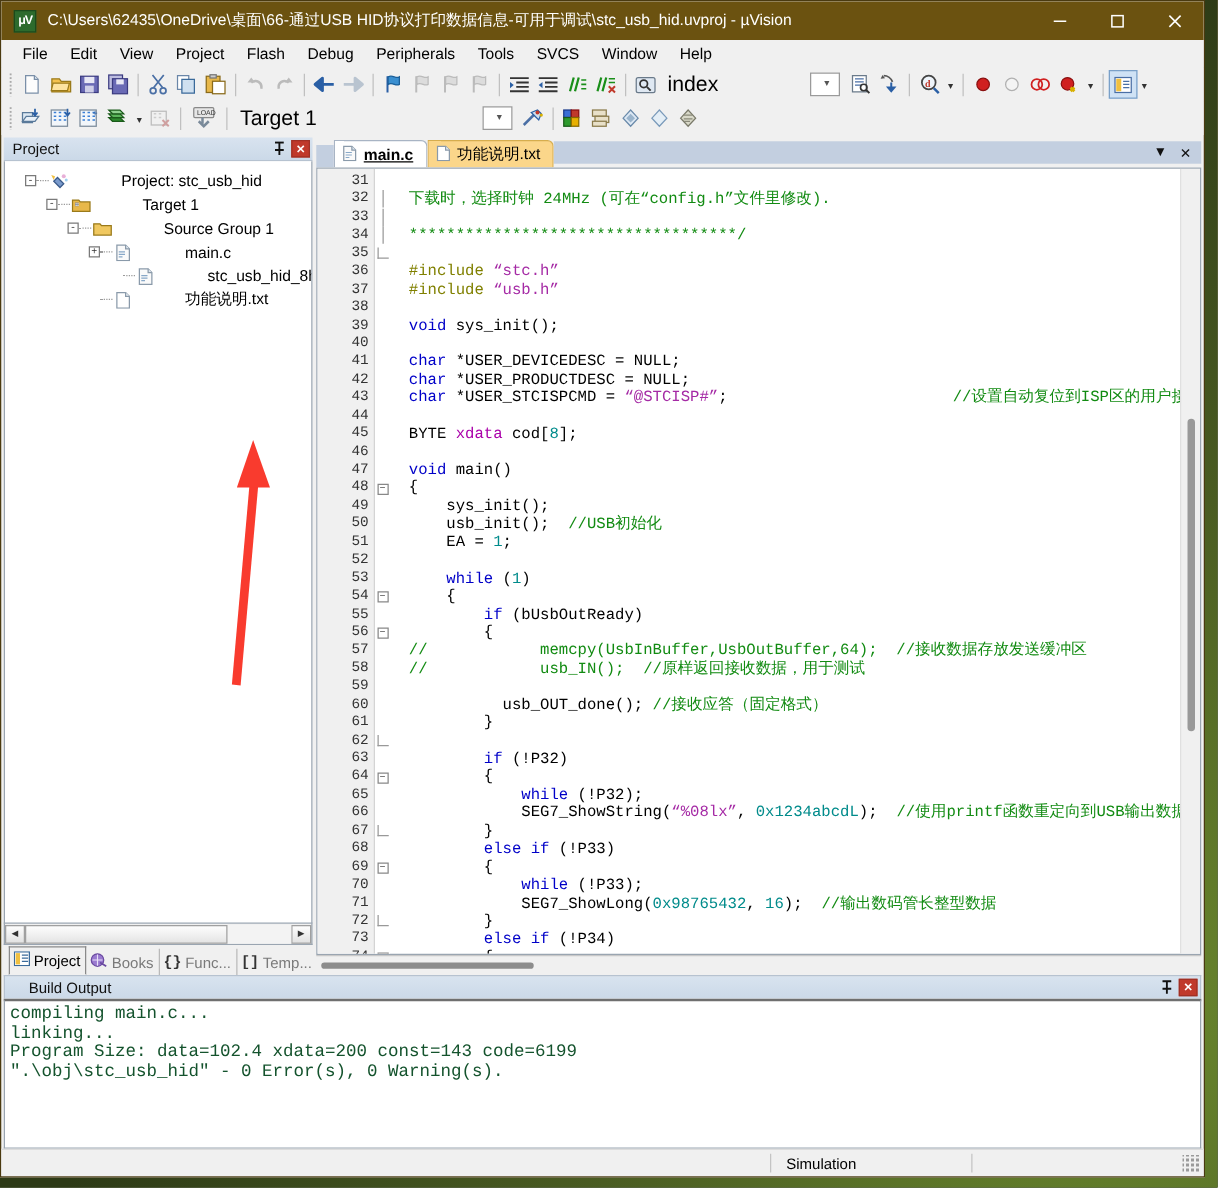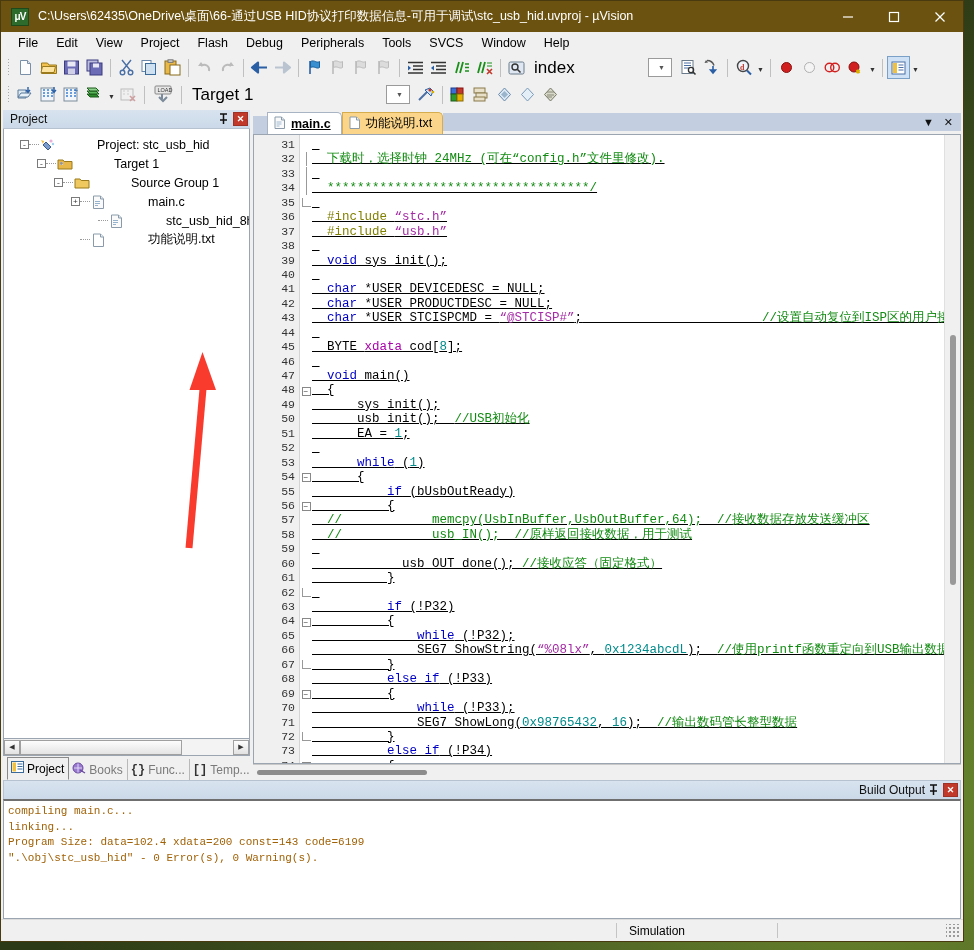--- a/index.html
+++ b/index.html
@@ -212,21 +212,21 @@
     display: inline-block; width: 9px; height: 9px; border: 1px solid #888;
     background: #fff; font-size: 8px; line-height: 7px; color: #444;
     font-family: "Liberation Mono", monospace; vertical-align: middle;
   }
   .vline { display:inline-block; width:1px; height:14px; background:#999; }
   #code {
     flex: 1 1 auto; padding-top: 3px; overflow: hidden;
     font-family: "Liberation Mono", monospace; font-size: 12.5px;
     white-space: pre; position: relative;
   }
-  #code .cl { height: 14.45px; line-height: 14.45px; text-decoration: underline; }
+  #code .cl { height: 14.45px; line-height: 14.45px; }
   .kw { color: #0000c8; }
   .cm { color: #128b12; }
   .st { color: #a52aa5; }
   .num { color: #008b8b; }
   .pp { color: #808000; }
   .ty { color: #aa00aa; }
   .pl { color: #000000; }
   #ed-vscroll {
     position: absolute; right: 0; top: 0; bottom: 0; width: 16px;
     background: #f0f0f0; border-left: 1px solid #e0e0e0;
@@ -243,27 +243,27 @@
   #ed-hthumb {
     height: 5px; width: 170px; background: #8c8c8c; border-radius: 3px;
     margin-left: 2px;
   }
   
   #build-pane { flex: 0 0 auto; display: flex; flex-direction: column; padding: 0 2px; }
   #build-cap {
     height: 19px; flex: 0 0 19px;
     background: linear-gradient(to bottom,#d8e3ef,#cbd9e8);
     display: flex; align-items: center; font-size: 12px; color: #111;
-    padding-left: 5px; border: 1px solid #b6c2d0; border-bottom: none; text-align: right;
+    padding-left: 19px; border: 1px solid #b6c2d0; border-bottom: none;
   }
   #build-text {
     height: 120px; flex: 0 0 120px; background: #fff;
     border: 1px solid #9aa5b1; border-top: 2px solid #6f6f6f;
-    font-family: "Liberation Mono", monospace; font-size: 11px;
-    color: #a16207; padding: 3px 4px; overflow: hidden;
+    font-family: "Liberation Mono", monospace; font-size: 14px;
+    color: #14532d; padding: 3px 4px; overflow: hidden;
   }
   #build-text div { height: 15.5px; line-height: 15.5px; white-space: pre; }
   
   #statusbar {
     height: 26px; flex: 0 0 21px; background: #f0f0f0;
     display: flex; align-items: center; border-top: 1px solid #dcdcdc;
   }
   .st-cell { height: 21px; display: flex; align-items: center; font-size: 12px; color: #000; }
   .st-sep { width: 1px; height: 15px; background: #c4c4c4; }
   #resize-grip {

